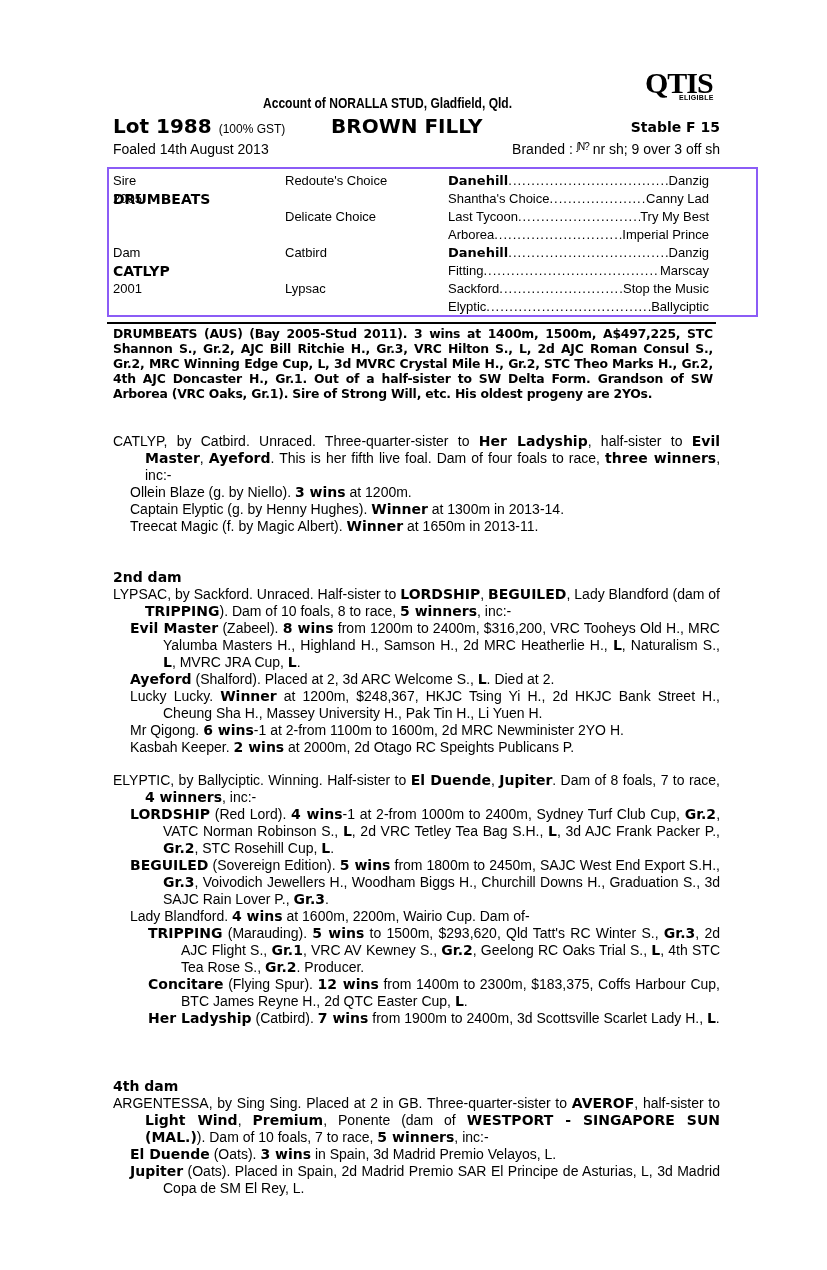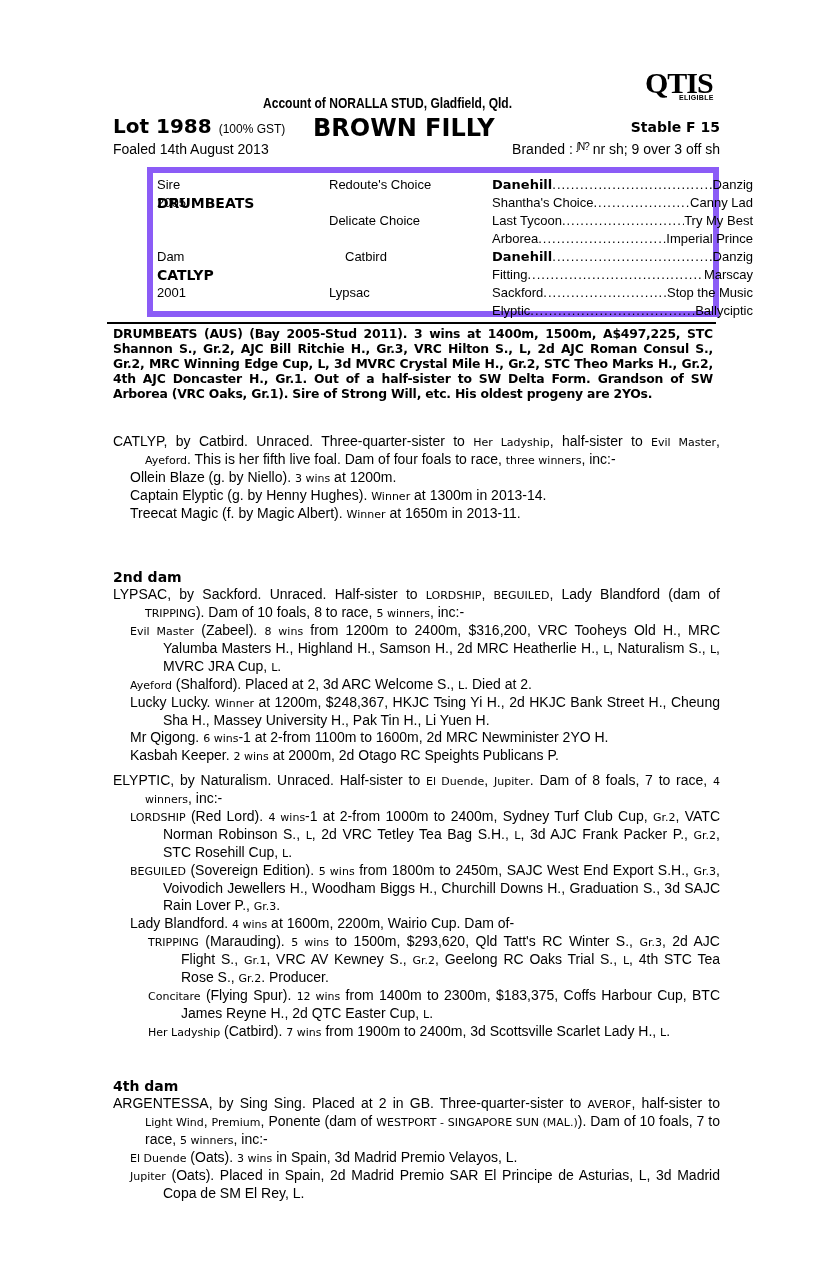--- a/index.html
+++ b/index.html
@@ -8,47 +8,47 @@
 
   .logo { position: absolute; left: 530px; top: 8px; width: 74px; height: 36px; }
   .logo .qtis { position: absolute; left: 2px; top: -2px; font-family: "Liberation Serif", serif; font-size: 30px; font-weight: bold; letter-spacing: -1px; }
   .logo .elig { position: absolute; left: 36px; top: 26px; font-size: 7px; font-weight: bold; letter-spacing: 0.3px; }
 
   .account { position: absolute; left: 150px; top: 35px; font-family: "Liberation Sans", sans-serif; font-weight: bold; font-size: 14px; transform: scaleX(0.86); transform-origin: left; white-space: nowrap; }
 
   .lotline { position: absolute; left: 0; top: 54px; width: 607px; height: 26px; }
   .lot { position: absolute; left: 0; top: 0; font-family: "DejaVu Sans", sans-serif; font-weight: bold; font-size: 20px; }
   .gst { font-family: "Liberation Sans", sans-serif; font-weight: normal; font-size: 12px; }
-  .sex { position: absolute; left: 200px; top: 0; font-family: "DejaVu Sans", sans-serif; font-weight: bold; font-size: 24px; }
+  .sex { position: absolute; left: 218px; top: 0; font-family: "DejaVu Sans", sans-serif; font-weight: bold; font-size: 20px; }
   .stable { position: absolute; right: 0; top: 5px; font-family: "DejaVu Sans", sans-serif; font-weight: bold; font-size: 14px; }
 
   .foaled { position: absolute; left: 0; top: 81px; font-size: 14px; }
   .branded { position: absolute; right: 0; top: 81px; font-size: 14px; white-space: nowrap; }
   .brand-mark { font-size: 10px; position: relative; top: -4px; letter-spacing: -1px; }
 
-  .ped { position: absolute; left: -6px; top: 107px; width: 572px; height: 150px; border: 6px solid #8b5cf6; box-sizing: border-box; margin-left: 40px; }
+  .ped { position: absolute; left: -6px; top: 107px; width: 651px; height: 150px; border: 2px solid #8b5cf6; box-sizing: border-box; }
   .ped .cell { position: absolute; font-size: 13px; white-space: nowrap; line-height: 18px; }
   .ped .big { font-family: "DejaVu Sans", sans-serif; font-weight: bold; font-size: 14px; }
   .ped .g3 { position: absolute; left: 339px; width: 261px; font-size: 13px; line-height: 18px; display: flex; white-space: nowrap; }
   .g3 .n { flex: 0 0 auto; }
   .g3 .n.b { font-family: "DejaVu Sans", sans-serif; font-weight: bold; font-size: 13px; }
   .g3 .dots { flex: 1 1 auto; overflow: hidden; letter-spacing: 1px; }
   .g3 .dots::after { content: "..................................................................................................."; }
   .g3 .s { flex: 0 0 auto; }
 
   .sire-para { position: absolute; left: 0; top: 266px; width: 600px; font-family: "DejaVu Sans", sans-serif; font-weight: bold; font-size: 12.4px; line-height: 15px; text-align: justify; letter-spacing: -0.2px; }
   .rule { position: absolute; left: -6px; top: 262px; width: 609px; height: 0; border-top: 2px solid #000; }
 
   .sec { position: absolute; left: 0; width: 607px; font-size: 14px; line-height: 17px; }
   .sec h3 { margin: 0; font-family: "DejaVu Sans", sans-serif; font-weight: bold; font-size: 14px; line-height: 17px; }
   .p { text-align: justify; }
   .l0 { padding-left: 32px; text-indent: -32px; }
   .l1 { padding-left: 50px; text-indent: -33px; }
   .l2 { padding-left: 68px; text-indent: -33px; }
-  .bb { font-family: "DejaVu Sans", sans-serif; font-weight: normal; font-size: 11px; }
+  .bb { font-family: "DejaVu Sans", sans-serif; font-weight: bold; font-size: 14px; }
   .p span { }
 </style>
 </head>
 <body>
 
 <div class="page">
 
   <div class="logo">
     <span class="qtis">QTIS</span>
     <span class="elig">ELIGIBLE</span>
@@ -72,21 +72,21 @@
   <div class="ped">
     <div class="cell" style="left:4px;top:3px">Sire</div>
     <div class="cell big" style="left:4px;top:21px">DRUMBEATS</div>
     <div class="cell" style="left:4px;top:21px">2005</div>
     <div class="cell" style="left:4px;top:75px">Dam</div>
     <div class="cell big" style="left:4px;top:93px">CATLYP</div>
     <div class="cell" style="left:4px;top:111px">2001</div>
 
     <div class="cell" style="left:176px;top:3px">Redoute's Choice</div>
     <div class="cell" style="left:176px;top:39px">Delicate Choice</div>
-    <div class="cell" style="left:192px;top:75px">Catbird</div>
+    <div class="cell" style="left:176px;top:75px">Catbird</div>
     <div class="cell" style="left:176px;top:111px">Lypsac</div>
 
     <div class="g3" style="top:3px">
         <span class="n b">Danehill</span>
         <span class="dots"></span>
         <span class="s">Danzig</span>
       </div>
     <div class="g3" style="top:21px">
         <span class="n">Shantha's Choice</span>
         <span class="dots"></span>
@@ -141,21 +141,21 @@
         <div class="p l0"><span>LYPSAC, by Sackford. Unraced. Half-sister to </span><span class="bb">LORDSHIP</span><span>, </span><span class="bb">BEGUILED</span><span>, Lady Blandford (dam of </span><span class="bb">TRIPPING</span><span>). Dam of 10 foals, 8 to race, </span><span class="bb">5 winners</span><span>, inc:-</span></div>
         <div class="p l1"><span class="bb">Evil Master</span><span> (Zabeel). </span><span class="bb">8 wins</span><span> from 1200m to 2400m, $316,200, VRC Tooheys Old H., MRC Yalumba Masters H., Highland H., Samson H., 2d MRC Heatherlie H., </span><span class="bb">L</span><span>, Naturalism S., </span><span class="bb">L</span><span>, MVRC JRA Cup, </span><span class="bb">L</span><span>.</span></div>
         <div class="p l1"><span class="bb">Ayeford</span><span> (Shalford). Placed at 2, 3d ARC Welcome S., </span><span class="bb">L</span><span>. Died at 2.</span></div>
         <div class="p l1"><span>Lucky Lucky. </span><span class="bb">Winner</span><span> at 1200m, $248,367, HKJC Tsing Yi H., 2d HKJC Bank Street H., Cheung Sha H., Massey University H., Pak Tin H., Li Yuen H.</span></div>
         <div class="p l1"><span>Mr Qigong. </span><span class="bb">6 wins</span><span>-1 at 2-from 1100m to 1600m, 2d MRC Newminister 2YO H.</span></div>
         <div class="p l1"><span>Kasbah Keeper. </span><span class="bb">2 wins</span><span> at 2000m, 2d Otago RC Speights Publicans P.</span></div>
       </div>
   </div>
   <div class="sec" style="top:712px">
     <div class="paras">
-        <div class="p l0"><span>ELYPTIC, by Naturalism. Unraced. Half-sister to </span><span class="bb">El Duende</span><span>, </span><span class="bb">Jupiter</span><span>. Dam of 8 foals, 7 to race, </span><span class="bb">4 winners</span><span>, inc:-</span></div>
+        <div class="p l0"><span>ELYPTIC, by Ballyciptic. Winning. Half-sister to </span><span class="bb">El Duende</span><span>, </span><span class="bb">Jupiter</span><span>. Dam of 8 foals, 7 to race, </span><span class="bb">4 winners</span><span>, inc:-</span></div>
         <div class="p l1"><span class="bb">LORDSHIP</span><span> (Red Lord). </span><span class="bb">4 wins</span><span>-1 at 2-from 1000m to 2400m, Sydney Turf Club Cup, </span><span class="bb">Gr.2</span><span>, VATC Norman Robinson S., </span><span class="bb">L</span><span>, 2d VRC Tetley Tea Bag S.H., </span><span class="bb">L</span><span>, 3d AJC Frank Packer P., </span><span class="bb">Gr.2</span><span>, STC Rosehill Cup, </span><span class="bb">L</span><span>.</span></div>
         <div class="p l1"><span class="bb">BEGUILED</span><span> (Sovereign Edition). </span><span class="bb">5 wins</span><span> from 1800m to 2450m, SAJC West End Export S.H., </span><span class="bb">Gr.3</span><span>, Voivodich Jewellers H., Woodham Biggs H., Churchill Downs H., Graduation S., 3d SAJC Rain Lover P., </span><span class="bb">Gr.3</span><span>.</span></div>
         <div class="p l1"><span>Lady Blandford. </span><span class="bb">4 wins</span><span> at 1600m, 2200m, Wairio Cup. Dam of-</span></div>
         <div class="p l2"><span class="bb">TRIPPING</span><span> (Marauding). </span><span class="bb">5 wins</span><span> to 1500m, $293,620, Qld Tatt's RC Winter S., </span><span class="bb">Gr.3</span><span>, 2d AJC Flight S., </span><span class="bb">Gr.1</span><span>, VRC AV Kewney S., </span><span class="bb">Gr.2</span><span>, Geelong RC Oaks Trial S., </span><span class="bb">L</span><span>, 4th STC Tea Rose S., </span><span class="bb">Gr.2</span><span>. Producer.</span></div>
         <div class="p l2"><span class="bb">Concitare</span><span> (Flying Spur). </span><span class="bb">12 wins</span><span> from 1400m to 2300m, $183,375, Coffs Harbour Cup, BTC James Reyne H., 2d QTC Easter Cup, </span><span class="bb">L</span><span>.</span></div>
         <div class="p l2"><span class="bb">Her Ladyship</span><span> (Catbird). </span><span class="bb">7 wins</span><span> from 1900m to 2400m, 3d Scottsville Scarlet Lady H., </span><span class="bb">L</span><span>.</span></div>
       </div>
   </div>
   <div class="sec" style="top:1018px">
     <h3>4th dam</h3>

